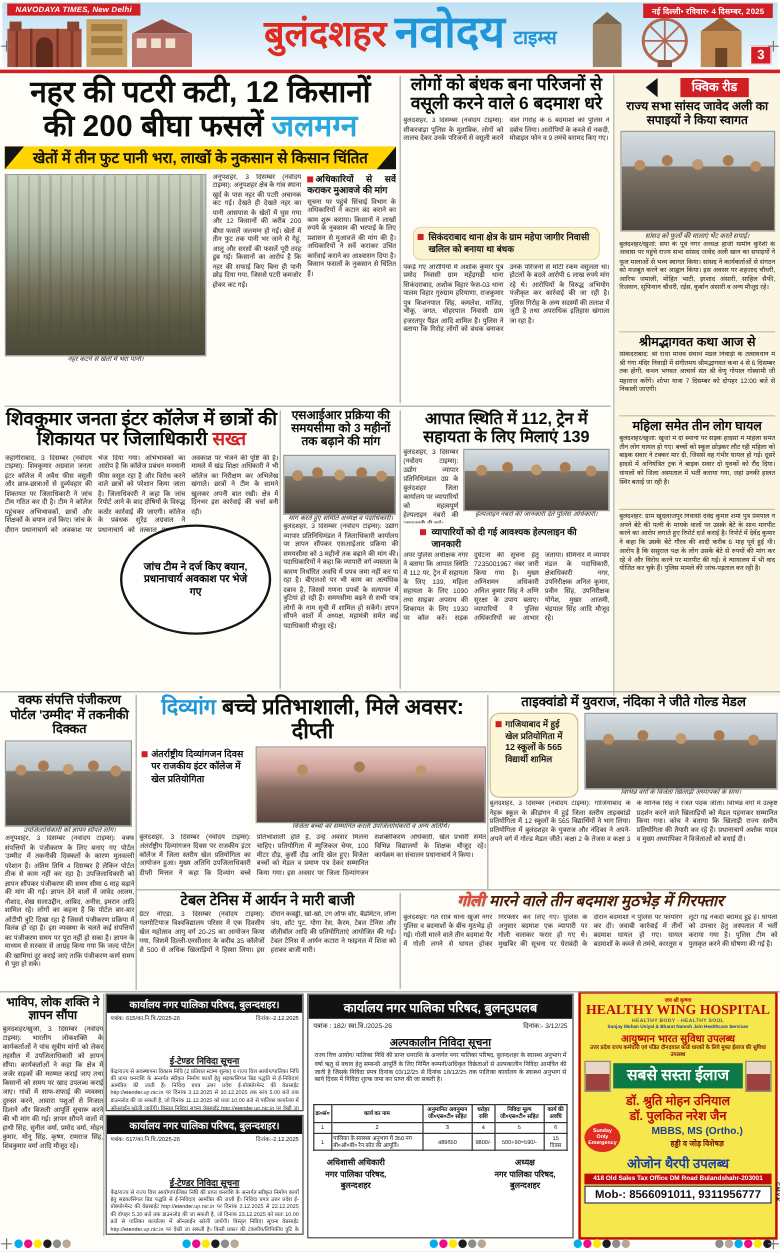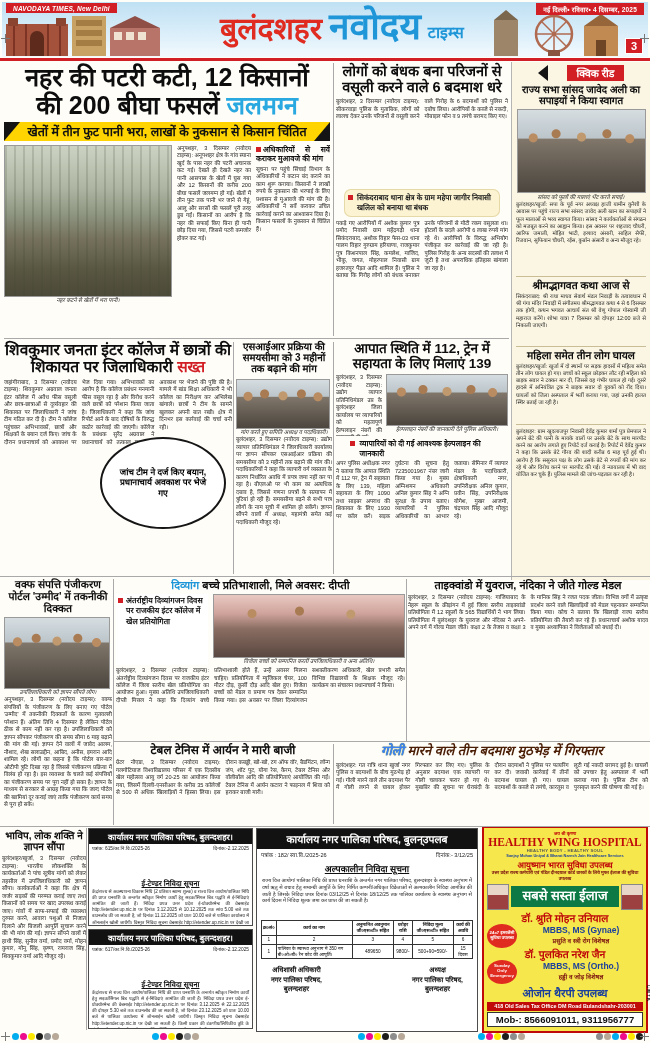--- a/index.html
+++ b/index.html
@@ -76,35 +76,35 @@
   .sir .hh{font-size:10px;margin-bottom:4px;}
   
   .emg{top:341px;left:336px;width:172px;height:233px;}
   .emg .hh{font-size:13.5px;margin-bottom:3px;}
   .emg-row{display:flex;gap:4px;}
   .emg-sub{display:flex;gap:3px;align-items:flex-start;margin:3px 14px 2px;}
   
   .waqf{top:579px;left:4px;width:108px;height:246px;}
   .waqf .hh{font-size:10.6px;margin-bottom:2px;}
   .dvy{top:579px;left:116px;width:289px;height:181px;}
-  .dvy .hh{font-size:11px;margin-bottom:3px;}
+  .dvy .hh{font-size:18px;margin-bottom:3px;}
   .dvy .blue{color:#1e96d8;}
   .dvy-row{display:flex;gap:5px;}
   .sub-box{position:relative;background:#fff;padding:2px 2px 2px 10px;font-weight:bold;font-size:7.8px;line-height:1.3;color:#111;}
   .sub-box .redsq{position:absolute;left:2px;top:4px;}
   .tkd{top:579px;left:408px;width:240px;height:181px;}
   .tkd .hh{font-size:11px;margin-bottom:3px;}
   .callout{position:relative;background:#fdf6d8;border:1px solid #cdbd8d;border-radius:8px;padding:4px 4px 4px 12px;font-weight:bold;font-size:7.3px;line-height:1.3;color:#161616;}
   .callout .redsq{position:absolute;left:4px;top:6px;}
   
   .ttn{top:744px;left:116px;width:214px;height:80px;}
   .ttn .hh{font-size:12px;margin-bottom:2px;}
   .enc{top:744px;left:336px;width:312px;height:80px;}
   .enc .hh{font-size:13px;font-style:italic;color:#4a1d05;margin-bottom:3px;}
-  .enc .goli{color:#3b82f6;text-shadow:0 0 1px #4a6b00;}
+  .enc .goli{color:#ef4444;text-shadow:0 0 1px #4a6b00;}
   
   .bhv{top:830px;left:2px;width:84px;height:200px;}
   .bhv .hh{font-size:10px;margin-bottom:3px;}
   .notice{position:absolute;border:1px solid #4c4c4c;background:#fff;overflow:hidden;}
   .n1{top:828px;left:88px;width:165px;height:98px;}
   .n2{top:929px;left:88px;width:165px;height:100px;}
   .nhead{background:#121212;color:#fff;font-weight:900;text-align:center;font-size:8.2px;padding:2px 0;}
   .nref{display:flex;justify-content:space-between;font-size:4.8px;padding:1px 3px;color:#222;}
   .ntitle{text-align:center;font-weight:900;font-size:7.4px;text-decoration:underline;color:#111;margin-top:26px;}
   .nbody{font-size:4.5px;line-height:1.36;text-align:justify;padding:1px 3px;color:#222;}
@@ -280,20 +280,27 @@
       <div style="flex:1;">
         <div class="photo p-event" style="width:100%;height:64px;"></div>
         <div class="cap">विजेता बच्चों को सम्मानित करतीं उपजिलाधिकारी व अन्य अतिथि।</div>
       </div>
     </div>
     <div class="bt c3" style="height:76px;margin-top:2px;">बुलंदशहर, 3 दिसम्बर (नवोदय टाइम्स): अंतर्राष्ट्रीय दिव्यांगजन दिवस पर राजकीय इंटर कॉलेज में जिला स्तरीय खेल प्रतियोगिता का आयोजन हुआ। मुख्य अतिथि उपजिलाधिकारी दीप्ती मित्तल ने कहा कि दिव्यांग बच्चे प्रतिभाशाली होते हैं, उन्हें अवसर मिलना चाहिए। प्रतियोगिता में म्युजिकल चेयर, 100 मीटर दौड़, कुर्सी दौड़ आदि खेल हुए। विजेता बच्चों को मेडल व प्रमाण पत्र देकर सम्मानित किया गया। इस अवसर पर जिला दिव्यांगजन सशक्तीकरण अधिकारी, खेल प्रभारी समेत विभिन्न विद्यालयों के शिक्षक मौजूद रहे। कार्यक्रम का संचालन प्रधानाचार्य ने किया।</div>
   </div>
 
   <div class="abs tkd">
     <div class="hl hh">ताइक्वांडो में युवराज, नंदिका ने जीते गोल्ड मेडल</div>
+    <div class="dvy-row">
+      <div class="callout" style="width:74px;flex:0 0 auto;"><span class="redsq"></span><span>गाजियाबाद में हुई खेल प्रतियोगिता में 12 स्कूलों के 565 विद्यार्थी शामिल</span></div>
+      <div style="flex:1;">
+        <div class="photo p-people" style="width:100%;height:64px;"></div>
+        <div class="cap">विभिन्न वर्गों के विजेता खिलाड़ी अध्यापकों के साथ।</div>
+      </div>
+    </div>
     <div class="bt c2" style="height:76px;margin-top:2px;">बुलंदशहर, 3 दिसम्बर (नवोदय टाइम्स): गाजियाबाद के नेहरू स्कूल के क्रीड़ांगन में हुई जिला स्तरीय ताइक्वांडो प्रतियोगिता में 12 स्कूलों के 565 विद्यार्थियों ने भाग लिया। प्रतियोगिता में बुलंदशहर के युवराज और नंदिका ने अपने-अपने वर्ग में गोल्ड मेडल जीते। कक्षा 2 के तेजस व कक्षा 3 के मानिक सिंह ने रजत पदक जीता। विभिन्न वर्गों में उत्कृष्ट प्रदर्शन करने वाले खिलाड़ियों को मेडल पहनाकर सम्मानित किया गया। कोच ने बताया कि खिलाड़ी राज्य स्तरीय प्रतियोगिता की तैयारी कर रहे हैं। प्रधानाचार्य अशोक यादव व मुख्य अध्यापिका ने विजेताओं को बधाई दी।</div>
   </div>
 
   <div class="abs ttn">
     <div class="hl hh">टेबल टेनिस में आर्यन ने मारी बाजी</div>
     <div class="bt c2" style="height:58px;">ग्रेटर नोएडा, 3 दिसम्बर (नवोदय टाइम्स): गलगोटियाज विश्वविद्यालय परिसर में एक दिवसीय खेल महोत्सव आयु वर्ग 20-25 का आयोजन किया गया, जिसमें दिल्ली-एनसीआर के करीब 35 कॉलेजों से 500 से अधिक खिलाड़ियों ने हिस्सा लिया। इस दौरान कबड्डी, खो-खो, टग ऑफ वॉर, बैडमिंटन, लॉन्ग जंप, शॉट पुट, योगा रेस, कैरम, टेबल टेनिस और वॉलीबॉल आदि की प्रतियोगिताएं आयोजित की गईं। टेबल टेनिस में आर्यन कटारा ने फाइनल में शिवा को हराकर बाजी मारी।</div>
   </div>
 
   <div class="abs enc">
     <div class="hl hh"><span class="goli">गोली</span><span> मारने वाले तीन बदमाश मुठभेड़ में गिरफ्तार</span></div>
@@ -391,27 +398,20 @@
     <div class="ad-slogan">HEALTHY BODY - HEALTHY SOUL</div>
     <div class="ad-sub">Sanjay Mohan Uniyal &amp; Bharat Naresh Jain Healthcare Services</div>
     <div class="ad-ayush">आयुष्मान भारत सुविधा उपलब्ध</div>
     <div class="ad-free">उत्तर प्रदेश राज्य कर्मचारी एवं पंडित दीनदयाल कार्ड धारकों के लिये मुफ्त ईलाज की सुविधा उपलब्ध</div>
     <div class="ad-bannerrow">
       <div class="ad-docphoto"></div>
       <div class="ad-banner">सबसे सस्ता ईलाज</div>
       <div class="ad-docphoto"></div>
     </div>
     <div class="ad-doc">डॉ. श्रुति मोहन उनियाल</div>
-    <div class="ad-row">
-      <div class="ad-badge">24x7 इमरजेंसी सुविधा उपलब्ध</div>
-      <div style="flex:1;">
-        <div class="ad-deg">MBBS, MS (Gynae)</div>
-        <div class="ad-spec">प्रसुति व स्त्री रोग विशेषज्ञ</div>
-      </div>
-    </div>
     <div class="ad-doc">डॉ. पुलकित नरेश जैन</div>
     <div class="ad-row">
       <div class="ad-badge">Sunday Only Emergency</div>
       <div style="flex:1;">
         <div class="ad-deg">MBBS, MS (Ortho.)</div>
         <div class="ad-spec">हड्डी व जोड़ विशेषज्ञ</div>
       </div>
     </div>
     <div class="ad-ozone">ओजोन थैरपी उपलब्ध</div>
     <div class="ad-addr">418 Old Sales Tax Office DM Road Bulandshahr-203001</div>

